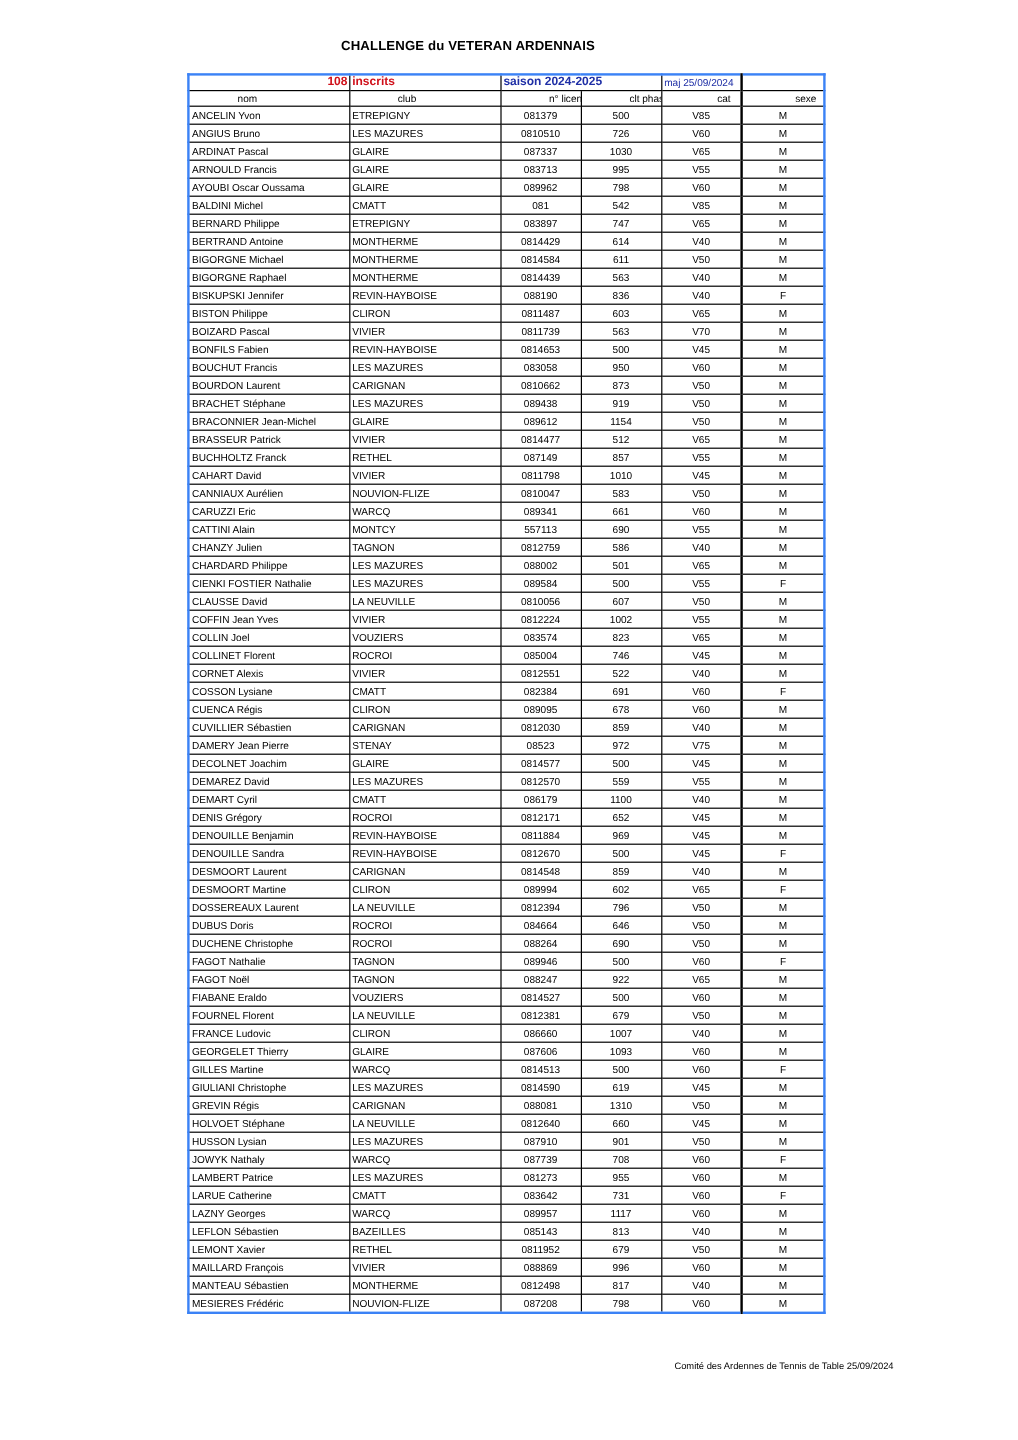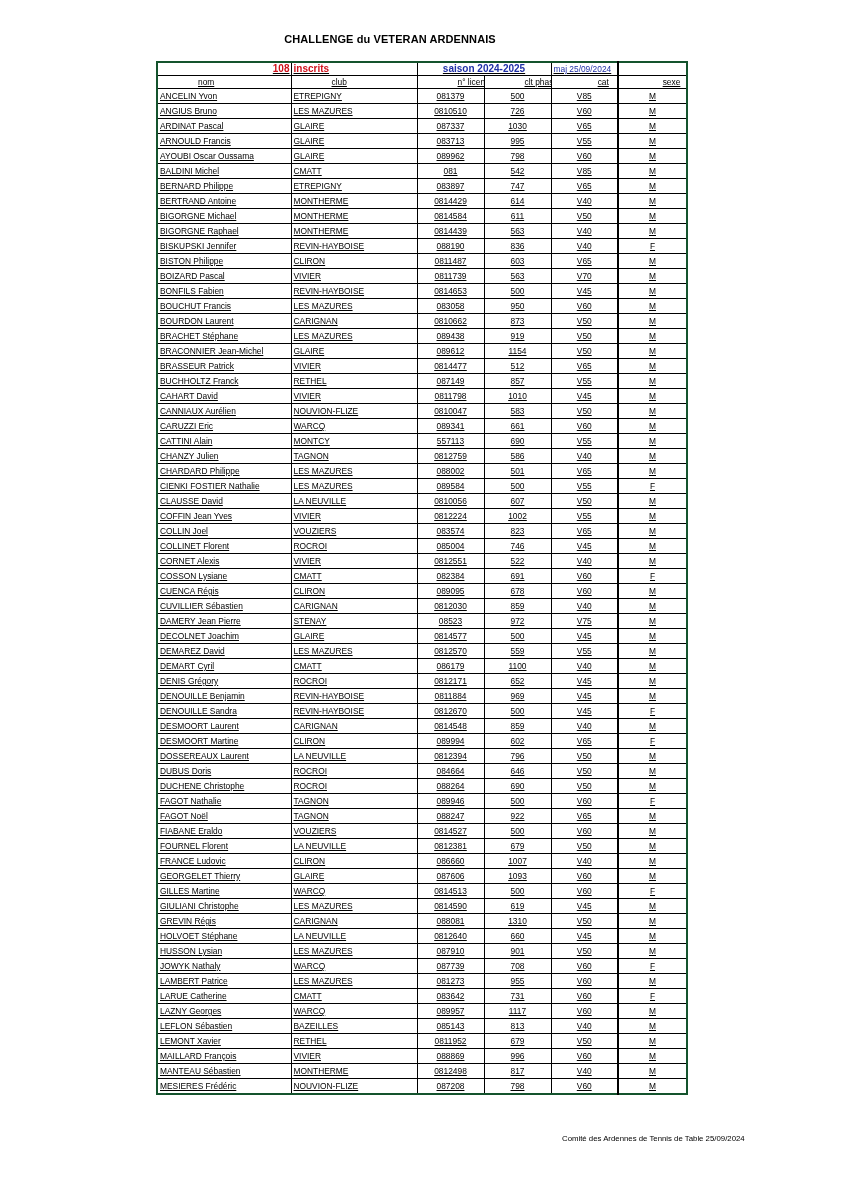--- a/index.html
+++ b/index.html
@@ -1,25 +1,25 @@
 <!DOCTYPE html>
 <html><head>
 <meta charset="utf-8">
 <style>
   html, body { margin: 0; padding: 0; background: #ffffff; }
   body { width: 848px; height: 1200px; position: relative; font-family: "Liberation Sans", sans-serif; color: #000; }
   .title { position: absolute; top: 33px; left: 0; width: 780px; text-align: center; font-weight: bold; font-size: 11px; letter-spacing: 0.1px; }
-  table.roster { position: absolute; top: 61px; left: 156px; border-collapse: collapse; border: 2px solid #14532d; table-layout: fixed; width: 530px; text-decoration: underline; }
+  table.roster { position: absolute; top: 61px; left: 156px; border-collapse: collapse; border: 2px solid #3b82f6; table-layout: fixed; width: 530px; }
   table.roster td { border: 1px solid #000; font-size: 8.4px; height: 14px; padding: 0 2px; white-space: nowrap; overflow: hidden; line-height: 14px; }
   table.roster td.c { text-align: center; }
   table.roster td.sx { border-left: 2px solid #000; text-align: center; }
   tr.head1 td { height: 12px; line-height: 12px; font-weight: bold; font-size: 10px; }
   tr.head1 td.count { text-align: right; color: #d0111b; padding-right: 1px; }
   tr.head1 td.inscrits { color: #d0111b; text-align: left; margin-left: 20px; }
-  tr.head1 td.season { color: #1f2fa6; text-align: center; }
+  tr.head1 td.season { color: #1f2fa6; }
   tr.head1 td.maj { color: #1f2fa6; font-weight: normal; font-size: 8.4px; text-align: left; }
   tr.head2 td { height: 12px; line-height: 12px; font-size: 8.4px; padding-left: 40px; }
   .footer { position: absolute; top: 1134px; left: 562px; font-size: 7.8px; white-space: nowrap; }
 </style>
 </head>
 <body>
 
 <div class="title">CHALLENGE du VETERAN ARDENNAIS</div>
 
 <table class="roster">

